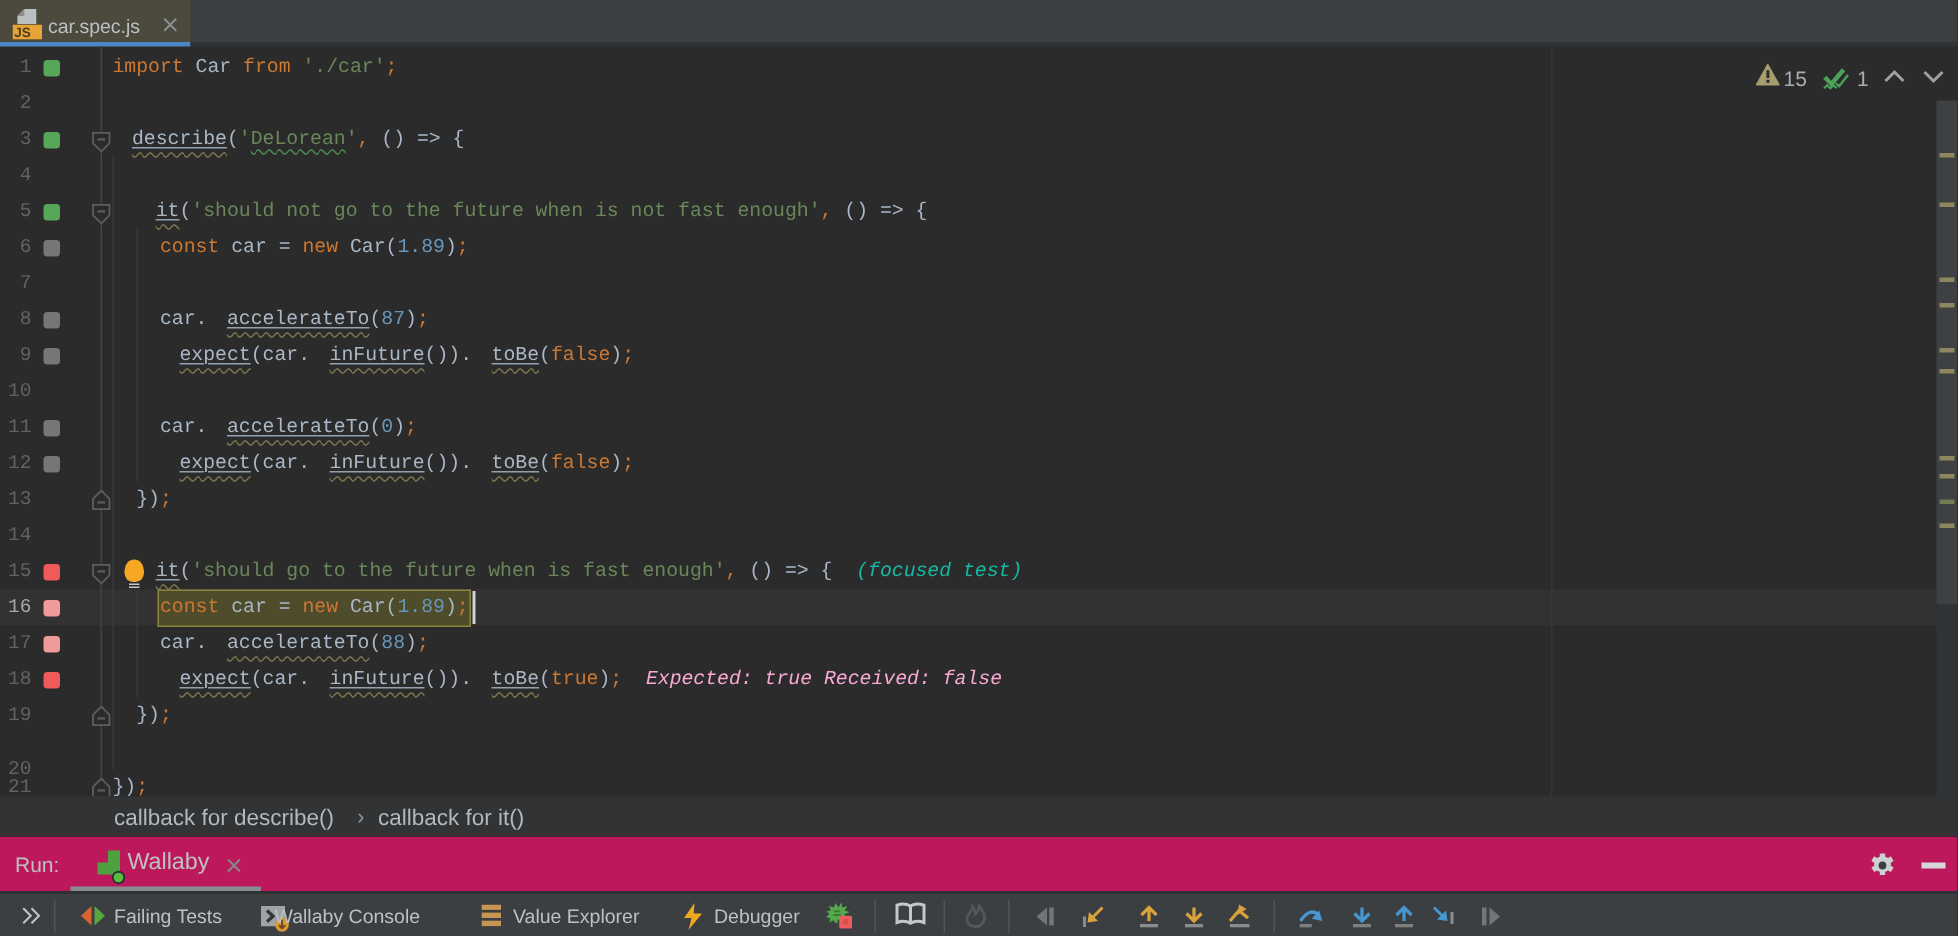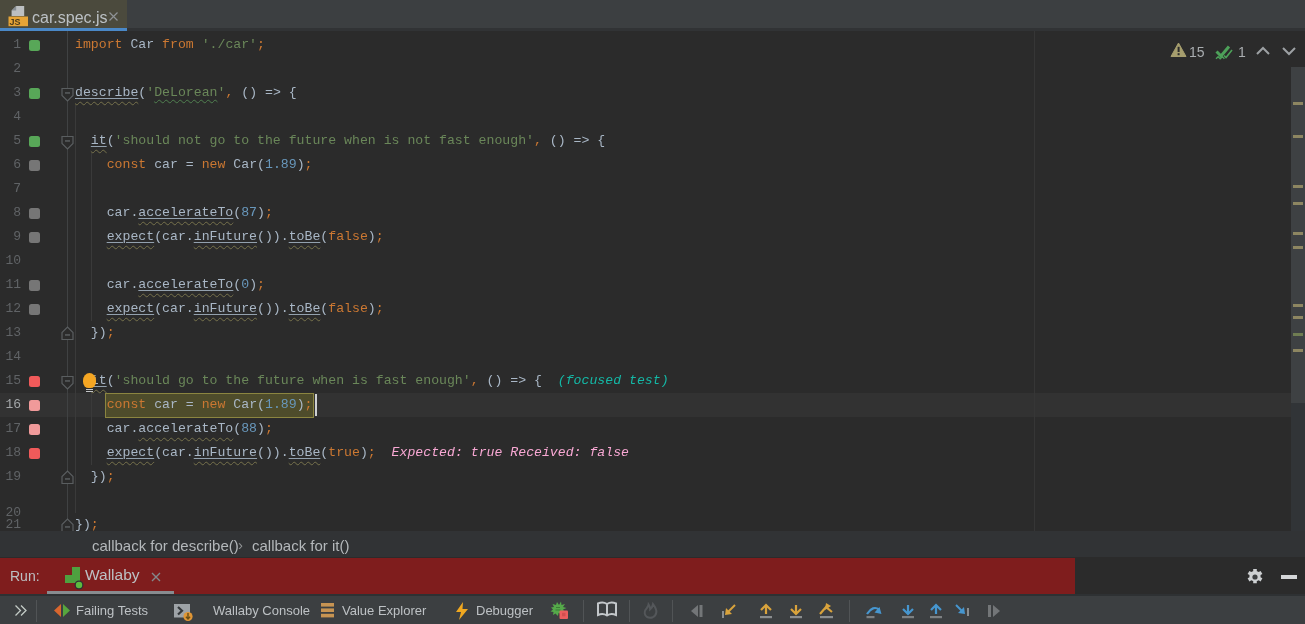--- a/index.html
+++ b/index.html
@@ -3,45 +3,45 @@
 <meta charset="utf-8">
 <style>
   * { margin:0; padding:0; box-sizing:border-box; }
   html,body { width:1305px; height:624px; overflow:hidden; background:#2b2b2b;
     font-family:"Liberation Sans", sans-serif; }
   .abs { position:absolute; }
   #stage { position:relative; width:1305px; height:624px; }
   
   #tabbar { left:0; top:0; width:1305px; height:28px; background:#3c3f41; }
   #tab1 { left:0; top:0; width:127px; height:28px; background:#4b4a3d; }
-  #tablabel { left:32px; top:9.5px; font-size:16px; line-height:16px; color:#bcc1c5; }
+  #tablabel { left:32px; top:9.5px; font-size:13px; line-height:16px; color:#bcc1c5; }
   #bluebar { left:0; top:28px; width:127px; height:3.5px; background:#4a88c7; }
   #tabedge { left:127px; top:28px; width:1178px; height:3.5px; background:#313335; }
   
   #editor { left:0; top:31px; width:1305px; height:499.5px; background:#2b2b2b; overflow:hidden; }
   .cl { position:absolute; left:75px; height:24px; line-height:24px; white-space:pre;
         font-family:"Liberation Mono", monospace; font-size:13.2px; color:#a9b7c6; }
   .ln { position:absolute; left:0; width:21px; height:24px; line-height:24px; text-align:right;
         font-family:"Liberation Mono", monospace; font-size:13px; color:#606366; }
   .sq { position:absolute; left:29px; width:11px; height:11px; border-radius:2.5px; }
   .k { color:#cc7832; }
   .s { color:#6a8759;text-align:center; }
   .n { color:#6897bb; }
   .wv { text-decoration-line:underline; text-decoration-style:wavy; text-decoration-color:#76714b;
-        text-decoration-thickness:1px; text-underline-offset:4.5px; }
+        text-decoration-thickness:1px; text-underline-offset:4.5px;padding-left:13px; }
   .gw { text-decoration-line:underline; text-decoration-style:wavy; text-decoration-color:#50804f;
         text-decoration-thickness:1px; text-underline-offset:3px; }
   .ul { text-decoration-line:underline; text-decoration-style:solid; text-decoration-color:#93a1ae;
         text-decoration-thickness:1px; text-underline-offset:2px; }
   .hint { color:#14b8a6; font-style:italic; }
   .err { color:#f9a8d4; font-style:italic; }
   
   #crumbs { left:0; top:530.5px; width:1305px; height:26.5px; background:#313335;
             font-size:15px; color:#b4b8bb; }
-  #runrow { left:0; top:557px; width:1075px; height:37px; background:#7f1d1d;
+  #runrow { left:0; top:557px; width:1305px; height:37px; background:#be185d;
             border-top:1px solid #2b2b2b; font-size:14px; color:#bcc0c3; }
   #toolbar { left:0; top:594px; width:1305px; height:30px; background:#3c3f41;
              border-top:2px solid #2e3133; font-size:13px; color:#bdc1c4; }
   .tsep { position:absolute; top:3.5px; width:1px; height:22px; background:#515456; }
 </style>
 </head>
 <body>
 <div id="stage">
   <div class="abs" id="tabbar"></div>
   <div class="abs" id="tab1"></div>
@@ -182,21 +182,21 @@
     <div class="abs" style="left:1293px;top:154px;width:10px;height:3px;background:#8d8661;"></div>
     <div class="abs" style="left:1293px;top:171px;width:10px;height:3px;background:#8d8661;"></div>
     <div class="abs" style="left:1293px;top:201px;width:10px;height:3px;background:#8d8661;"></div>
     <div class="abs" style="left:1293px;top:215px;width:10px;height:3px;background:#8d8661;"></div>
     <div class="abs" style="left:1293px;top:273px;width:10px;height:3px;background:#8d8661;"></div>
     <div class="abs" style="left:1293px;top:285px;width:10px;height:3px;background:#8d8661;"></div>
     <div class="abs" style="left:1293px;top:302px;width:10px;height:3px;background:#6f7d52;"></div>
     <div class="abs" style="left:1293px;top:318px;width:10px;height:3px;background:#8d8661;"></div>
   </div>
   <div class="abs" id="crumbs">
-    <div class="abs" style="left:76px;top:6px;margin-left:16px;">callback for describe()</div>
+    <div class="abs" style="left:76px;top:6px;">callback for describe()</div>
     <div class="abs" style="left:238px;top:5.5px;color:#8f9294;">›</div>
     <div class="abs" style="left:252px;top:6px;">callback for it()</div>
   </div>
   <div class="abs" id="runrow">
     <div class="abs" style="left:10px;top:10px;">Run:</div>
     <svg class="abs" style="left:63px;top:8px;" width="22" height="24">
       <path d="M9 1 H17 V17 H2 V9 H9 Z" fill="#4ea13f"></path>
       <circle cx="16" cy="19" r="4.5" fill="#2e3133"></circle>
       <circle cx="16" cy="19" r="3.2" fill="#5dbb3f"></circle>
     </svg>
@@ -220,21 +220,21 @@
       <path d="M8 0 L8 13 L1 6.5 Z" fill="#d9662e"></path>
       <path d="M10 0 L10 13 L17 6.5 Z" fill="#57a63e"></path>
     </svg>
     <div class="abs" style="left:76px;top:7px;">Failing Tests</div>
     <svg class="abs" style="left:173px;top:5px;" width="22" height="22">
       <rect x="1" y="3" width="16" height="13.5" fill="#9ea3a7"></rect>
       <path d="M5 6 L9 9.8 L5 13.5" stroke="#33373a" stroke-width="2.2" fill="none"></path>
       <circle cx="15" cy="15.5" r="4.6" fill="#e09635"></circle>
       <path d="M15 12 V17.8 M12.9 15.8 L15 17.9 L17.1 15.8" stroke="#6b4f16" stroke-width="1.4" fill="none"></path>
     </svg>
-    <div class="abs" style="left:213px;top:7px;">Wallaby Console</div>
+    <div class="abs" style="left:183px;top:7px;">Wallaby Console</div>
     <svg class="abs" style="left:321px;top:7px;" width="14" height="16">
       <rect x="0" y="0" width="13" height="3.6" fill="#c79452"></rect>
       <rect x="0" y="5.4" width="13" height="3.6" fill="#c79452"></rect>
       <rect x="0" y="10.8" width="13" height="3.6" fill="#c79452"></rect>
     </svg>
     <div class="abs" style="left:342px;top:7px;">Value Explorer</div>
     <svg class="abs" style="left:453px;top:5px;" width="18" height="20">
       <path d="M10 1 L3 11 H8 L6 19 L15 8 H9.5 Z" fill="#f0a820"></path>
     </svg>
     <div class="abs" style="left:476px;top:7px;">Debugger</div>

